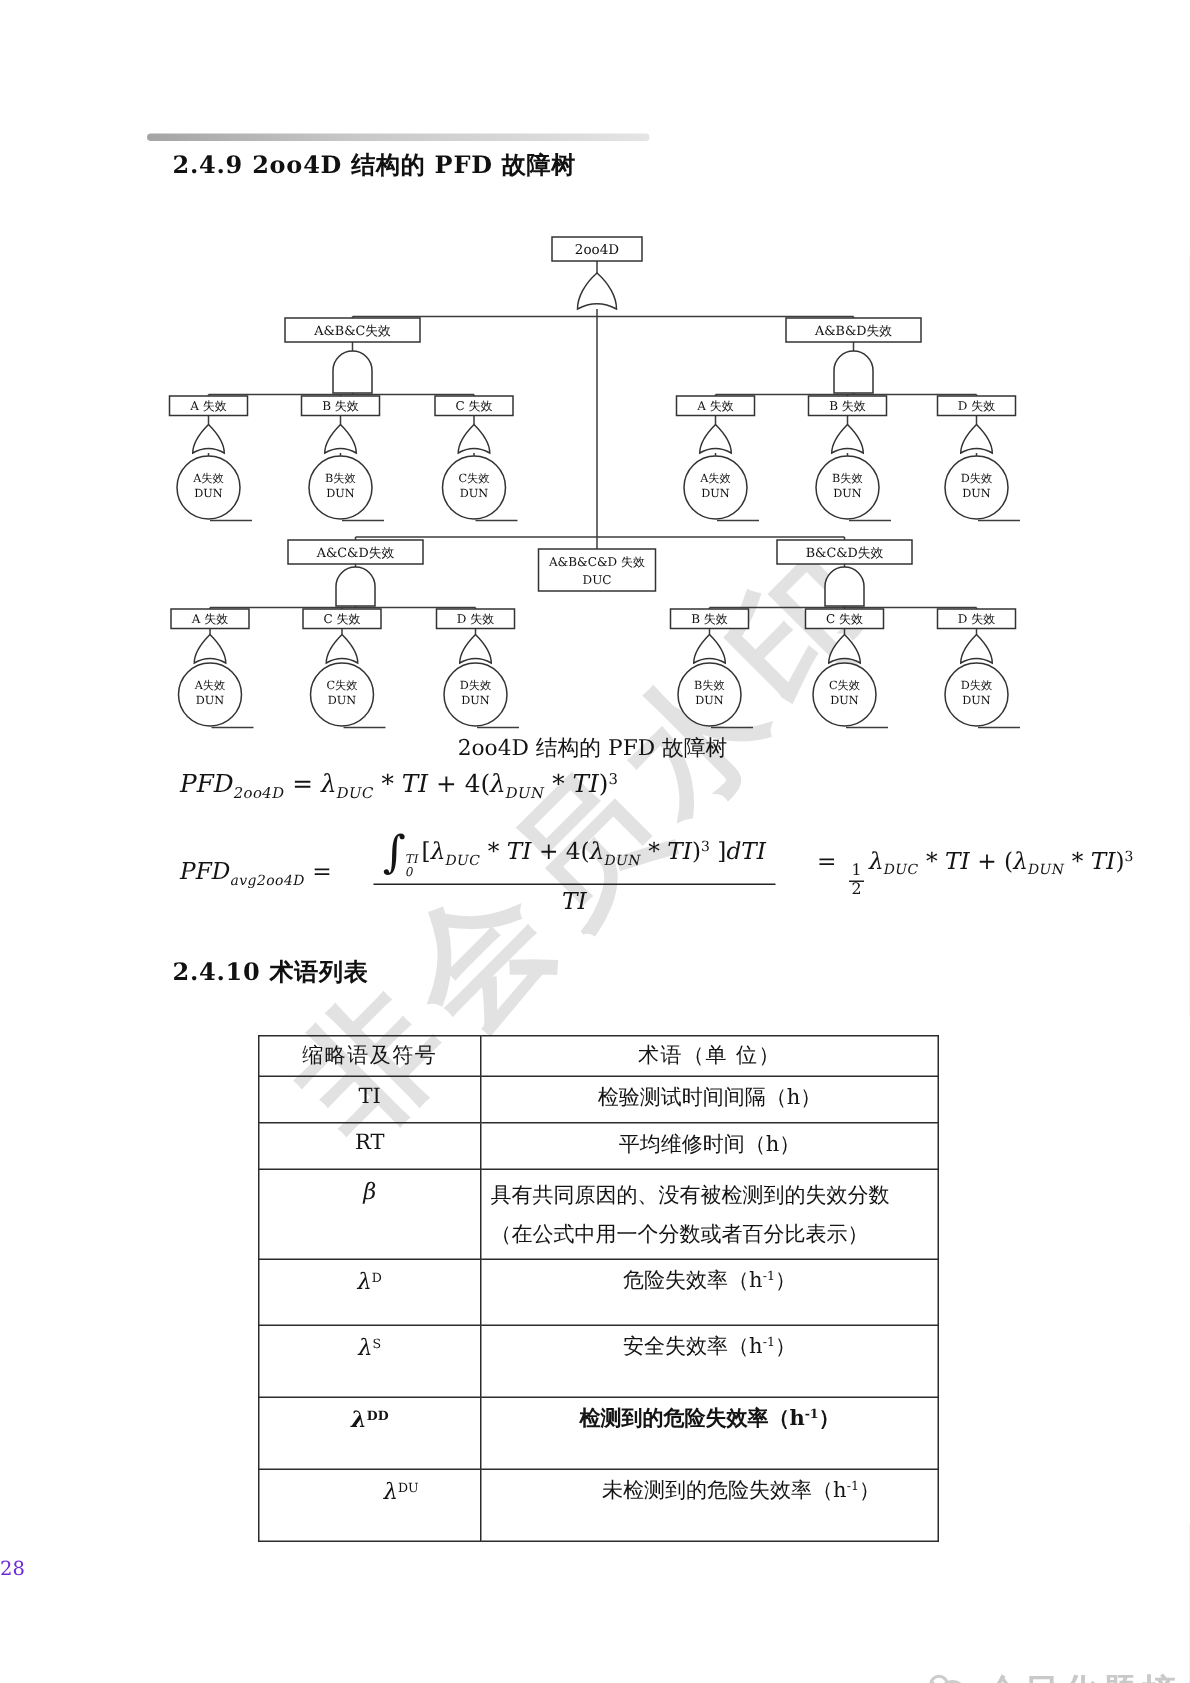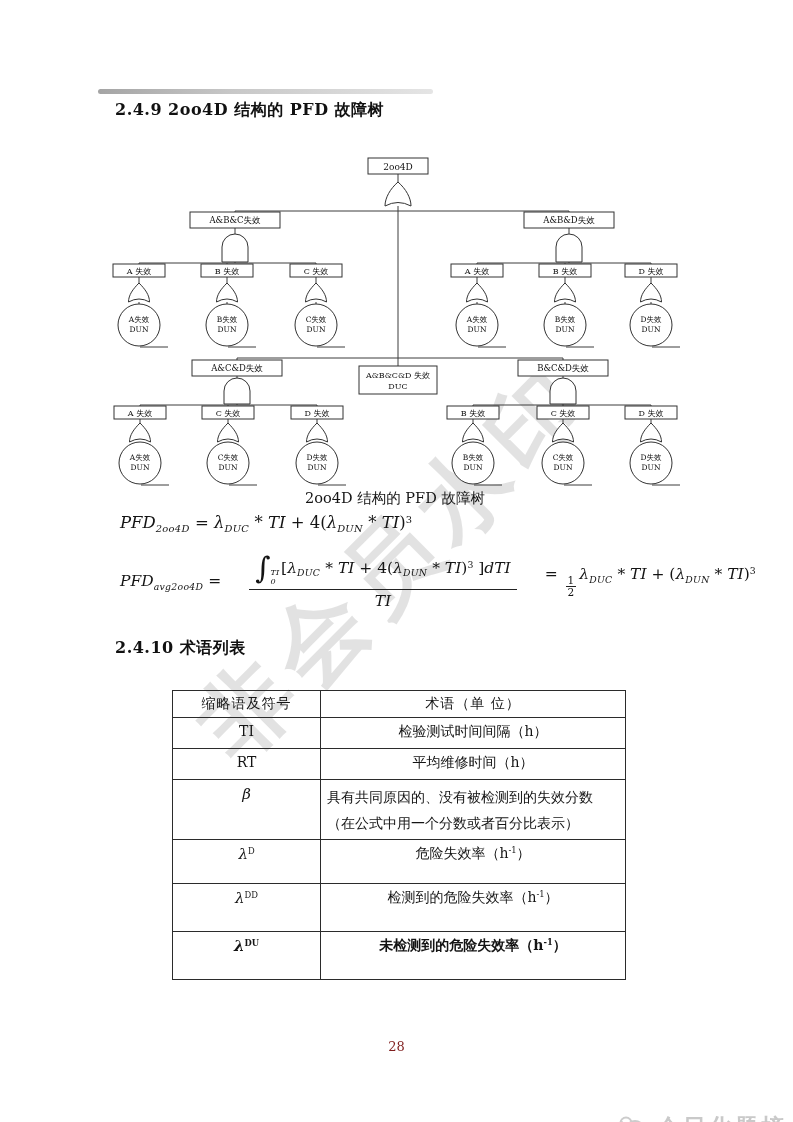--- a/index.html
+++ b/index.html
@@ -61,21 +61,21 @@
   .terms td{text-align:center;vertical-align:top;padding-top:5px;}
   .terms tbody tr:nth-child(1) td{height:23px;}
   .terms tbody tr:nth-child(2) td{height:23px;text-align:center;}
   .terms tbody tr:nth-child(3) td{height:50px;}
   .terms tbody tr:nth-child(3) td.term{text-align:left;line-height:1.85;}
   .terms tbody tr:nth-child(4) td{height:36px;}
   .terms tbody tr:nth-child(5) td{height:40px;}
   .terms tbody tr:nth-child(6) td{height:40px;font-weight:bold;}
   .terms tbody tr:nth-child(7) td{height:40px;padding-left:48px;}
   .terms td.sym .tok-i{font-size:15px;}
-  .pagenum{position:absolute;left:0;top:1039px;width:100%;text-align:center;font-size:13px;color:#7f1d1d;}
+  .pagenum{position:absolute;left:0;top:1039px;width:100%;text-align:left;font-size:13px;color:#6d28d9;}
   .logo{
     position:absolute;right:6px;top:1074px;display:flex;align-items:center;gap:5px;
     color:#c9c9c9;font-family:"DejaVu Sans","Liberation Sans",sans-serif;
     font-weight:bold;font-size:23px;letter-spacing:3px;margin-top:38px;
   }
 </style>
 </head>
 <body>
 
 <div class="page">
@@ -258,20 +258,24 @@
         </tr>
         <tr>
           <td class="sym"><span class="tok-i">β</span></td>
           <td class="term"><span class="tok-n">具有共同原因的、没有被检测到的失效分数（在公式中用一个分数或者百分比表示）</span></td>
         </tr>
         <tr>
           <td class="sym"><span class="tok-i">λ</span><span class="tok-p">D</span></td>
           <td class="term"><span class="tok-n">危险失效率（h</span><span class="tok-p">-1</span><span class="tok-n">）</span></td>
         </tr>
         <tr>
+          <td class="sym"><span class="tok-i">λ</span><span class="tok-p">S</span></td>
+          <td class="term"><span class="tok-n">安全失效率（h</span><span class="tok-p">-1</span><span class="tok-n">）</span></td>
+        </tr>
+        <tr>
           <td class="sym"><span class="tok-i">λ</span><span class="tok-p">DD</span></td>
           <td class="term"><span class="tok-n">检测到的危险失效率（h</span><span class="tok-p">-1</span><span class="tok-n">）</span></td>
         </tr>
         <tr>
           <td class="sym"><span class="tok-i">λ</span><span class="tok-p">DU</span></td>
           <td class="term"><span class="tok-n">未检测到的危险失效率（h</span><span class="tok-p">-1</span><span class="tok-n">）</span></td>
         </tr>
       </tbody>
     </table>
 

